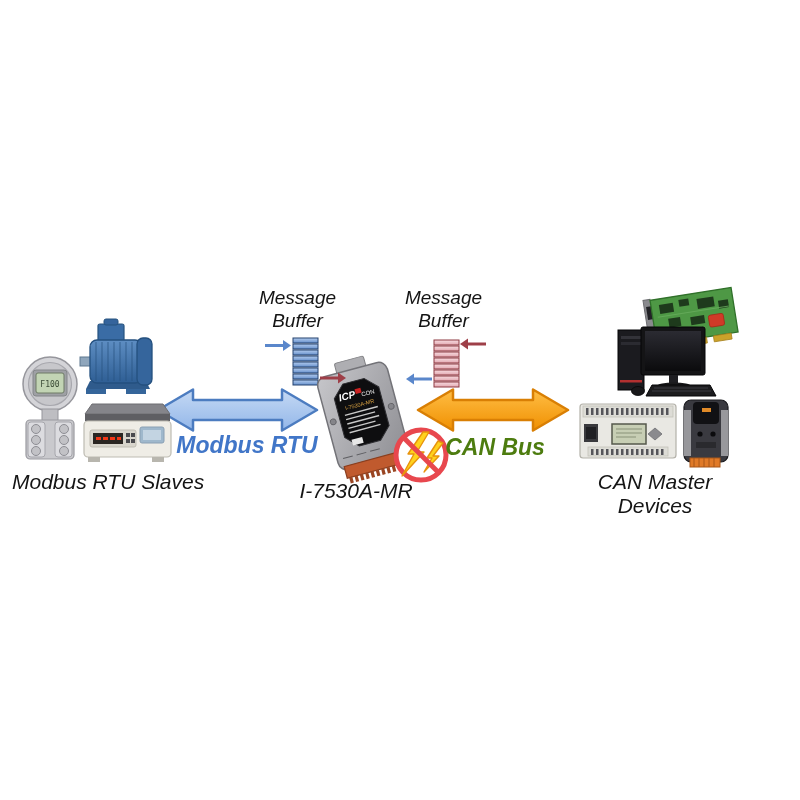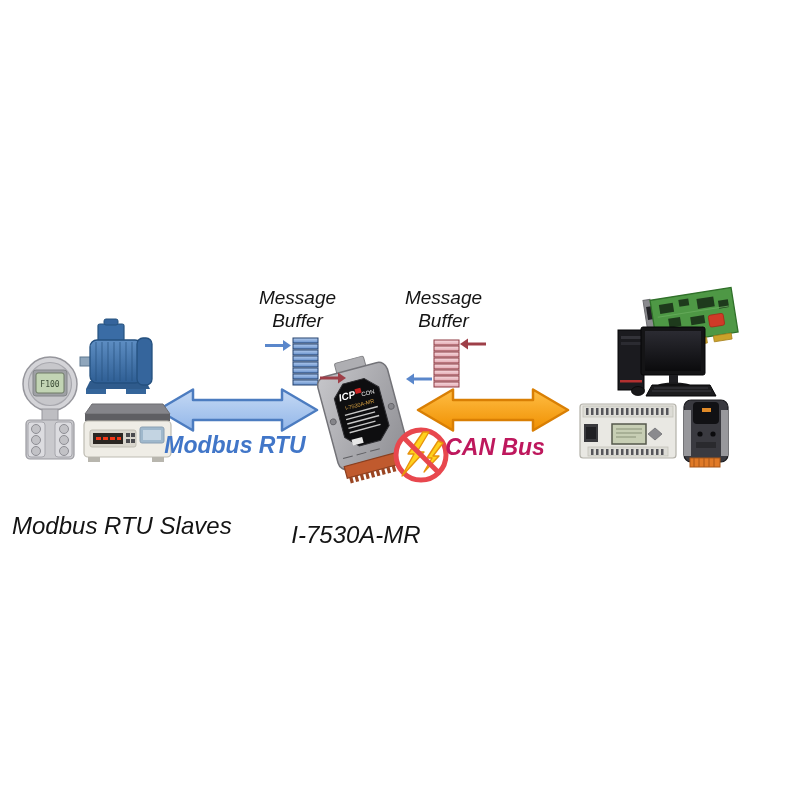--- a/index.html
+++ b/index.html
@@ -2,21 +2,21 @@
 <html><head>
 <meta charset="utf-8">
 <style>
   html,body{margin:0;padding:0;background:#fff;}
   .canvas{position:relative;width:800px;height:800px;background:#ffffff;overflow:hidden;
           font-family:"Liberation Sans", sans-serif;}
   svg{position:absolute;left:0;top:0;}
   .lbl{position:absolute;color:#141414;font-style:italic;}
   .msgbuf{font-size:19px;line-height:23px;text-align:center;}
   .buslbl{font-size:23px;font-weight:700;text-align:center;}
-  .grouplbl{font-size:24px;margin-top:42px;}
+  .grouplbl{font-size:21px;}
   .center-lbl{text-align:center;}
 </style>
 </head>
 <body>
 
 <div class="canvas">
 
 <svg width="800" height="800" viewBox="0 0 800 800">
   <defs>
     <linearGradient id="gBlueA" x1="0" y1="0" x2="0" y2="1">
@@ -276,22 +276,23 @@
 <div class="lbl msgbuf" style="left:240px;top:286px;width:115px;">
   <div>Message</div>
   <div>Buffer</div>
 </div>
 
 <div class="lbl msgbuf" style="left:386px;top:286px;width:115px;">
   <div>Message</div>
   <div>Buffer</div>
 </div>
 
-<div class="lbl buslbl" style="left:152px;top:432px;width:166px;color:#4176C8;">Modbus RTU</div>
-
-<div class="lbl buslbl" style="left:420px;top:434px;width:150px;color:#be185d;">CAN Bus</div>
+<div class="lbl buslbl" style="left:164px;top:432px;width:166px;color:#4176C8;">Modbus RTU</div>
+
+<div class="lbl buslbl" style="left:420px;top:434px;width:150px;color:#4d7c0f;">CAN Bus</div>
 
 <div class="lbl grouplbl" style="left:12px;top:470px;">Modbus RTU Slaves</div>
 
 <div class="lbl grouplbl center-lbl" style="left:276px;top:479px;width:160px;">I-7530A-MR</div>
 
+<div class="lbl grouplbl center-lbl" style="left:560px;top:470px;width:190px;">CAN Master Devices</div>
 
 </div>
 
 </body></html>

